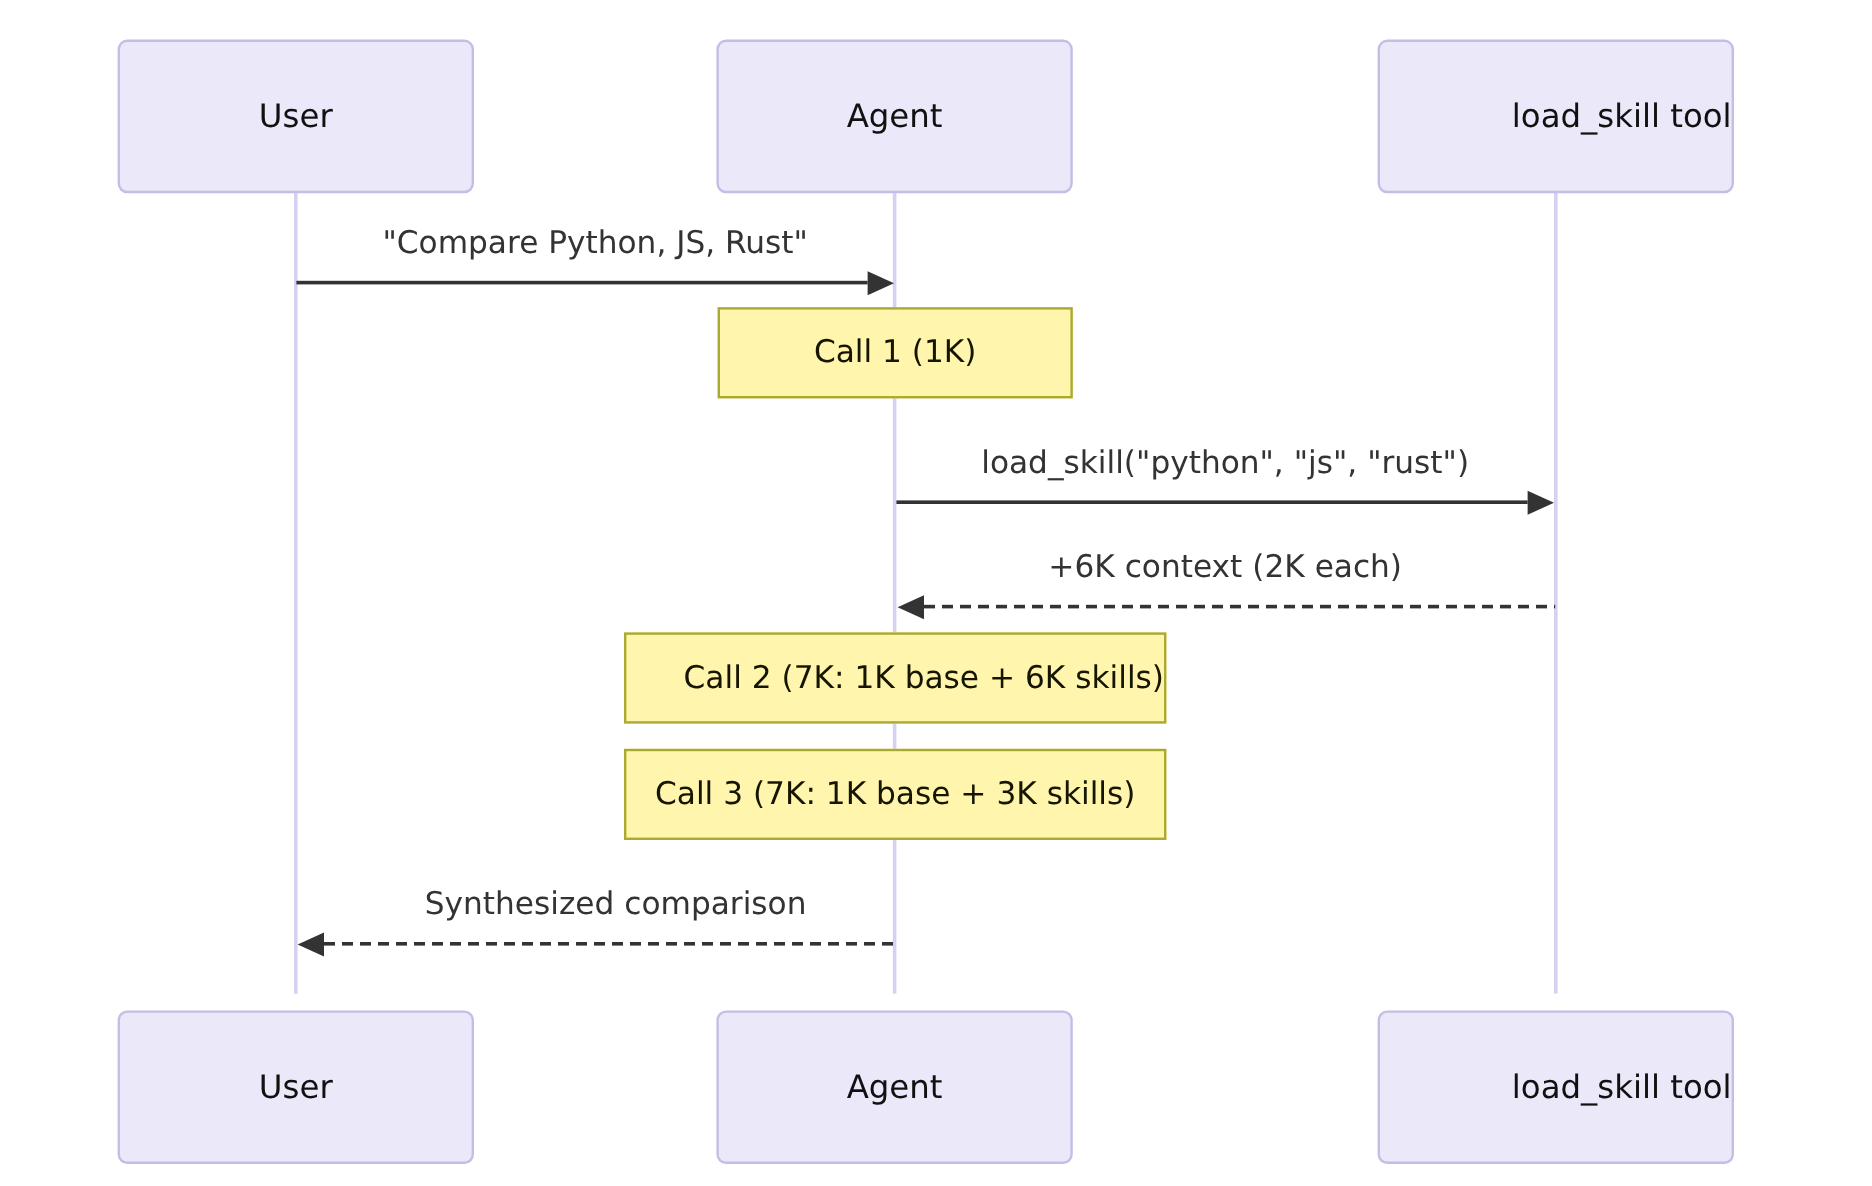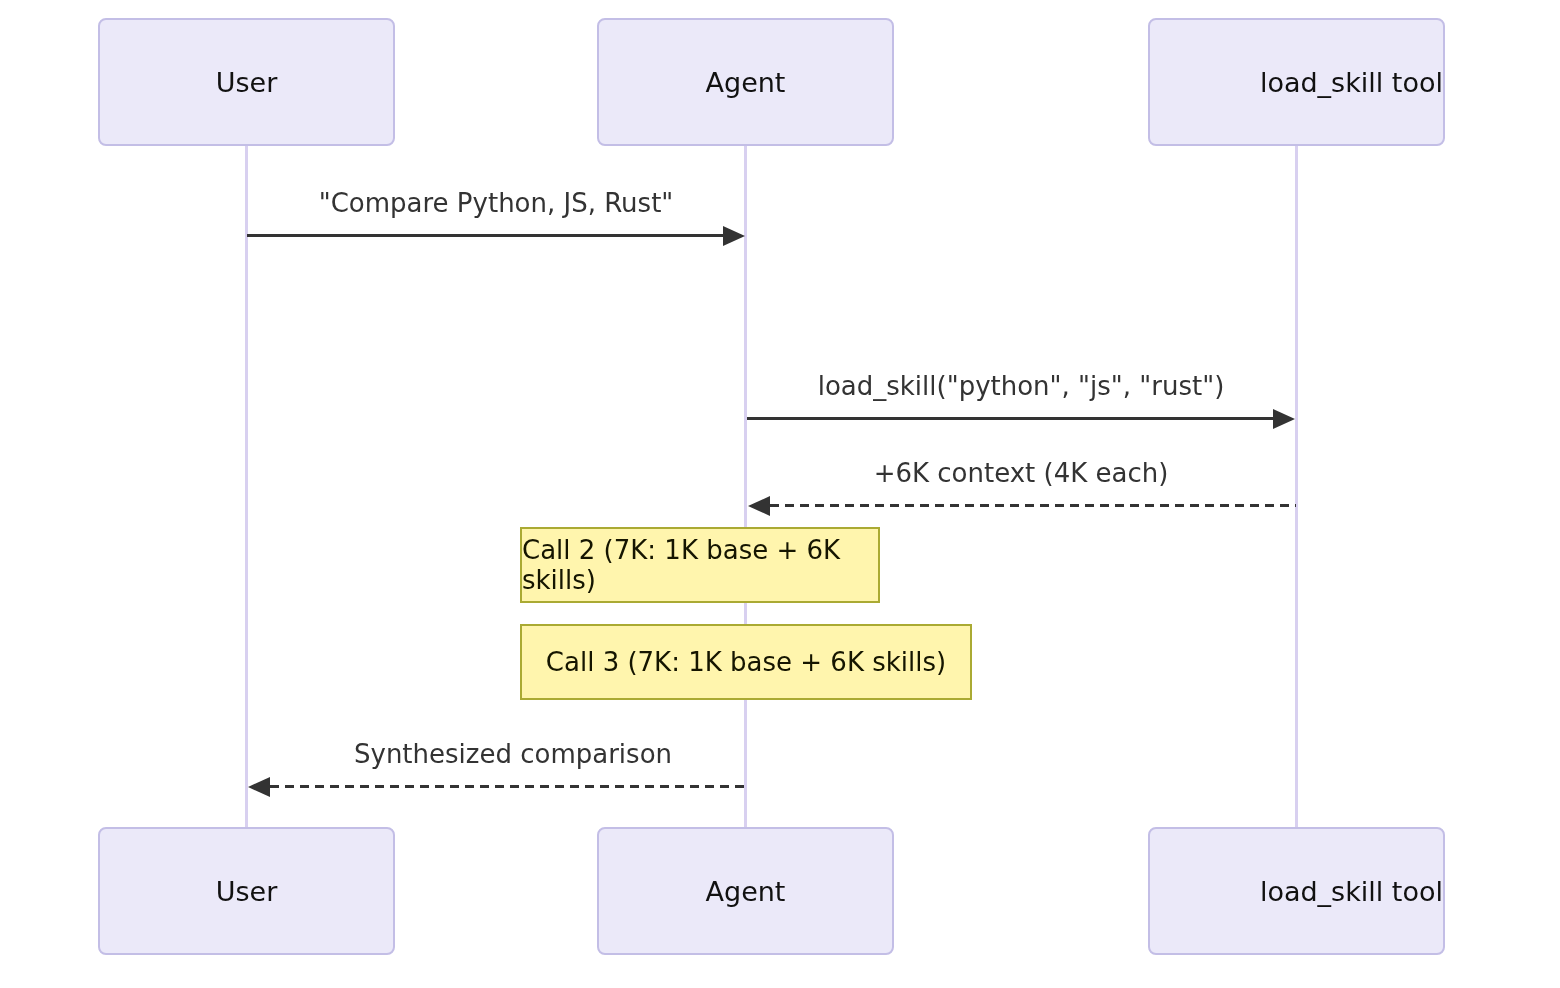--- a/index.html
+++ b/index.html
@@ -27,20 +27,21 @@
   }
   .actor{
     position:absolute;
     width:297px;height:128px;
     background:var(--actor-fill);
     border:2px solid var(--actor-border);
     border-radius:8px;
     display:flex;align-items:center;justify-content:center;
     font-size:27px;color:var(--actor-text);
     box-sizing:border-box;
+    margin-top:15px;
   }
   .actor.top{top:18px;}
   .actor.bottom{top:827px;}
   .actor.a-user{left:98px;}
   .actor.a-agent{left:597px;justify-content:center;}
   .actor.a-tool{left:1148px;justify-content:flex-end;}
 
   .msg-label{
     position:absolute;
     text-align:center;
@@ -63,21 +64,21 @@
 
   .note{
     position:absolute;
     background:var(--note-fill);
     border:2px solid var(--note-border);
     display:flex;align-items:center;justify-content:center;
     font-size:26px;color:#151500;
     box-sizing:border-box;
   }
   .note.n1{left:598px;top:256px;width:296px;height:76px;}
-  .note.n2{left:520px;top:527px;width:360px;height:76px;justify-content:flex-end;}
+  .note.n2{left:520px;top:527px;width:452px;height:76px;justify-content:flex-end;}
   .note.n3{left:520px;top:624px;width:452px;height:76px;}
 </style>
 </head>
 <body>
 
 <div class="diagram">
 
   <div class="lifeline" style="left:245px;"></div>
   <div class="lifeline" style="left:744px;"></div>
   <div class="lifeline" style="left:1295px;"></div>
@@ -89,34 +90,37 @@
     <span>Agent</span>
   </div>
   <div class="actor top a-tool">
     <span>load_skill tool</span>
   </div>
 
   <div class="msg-label" style="left:247px;width:498px;top:188px;">"Compare Python, JS, Rust"</div>
   <div class="msg-line" style="left:247px;width:476px;top:234px;"></div>
   <div class="arrowhead right" style="left:723px;top:226px;"></div>
 
+  <div class="note n1">
+    <span>Call 1 (1K)</span>
+  </div>
 
   <div class="msg-label" style="left:746px;width:550px;top:371px;">load_skill("python", "js", "rust")</div>
   <div class="msg-line" style="left:747px;width:526px;top:417px;"></div>
   <div class="arrowhead right" style="left:1273px;top:409px;"></div>
 
-  <div class="msg-label" style="left:746px;width:550px;top:458px;">+6K context (4K each)</div>
+  <div class="msg-label" style="left:746px;width:550px;top:458px;">+6K context (2K each)</div>
   <div class="msg-line dashed" style="left:770px;width:526px;top:504px;"></div>
   <div class="arrowhead left" style="left:748px;top:496px;"></div>
 
   <div class="note n2">
     <span>Call 2 (7K: 1K base + 6K skills)</span>
   </div>
   <div class="note n3">
-    <span>Call 3 (7K: 1K base + 6K skills)</span>
+    <span>Call 3 (7K: 1K base + 3K skills)</span>
   </div>
 
   <div class="msg-label" style="left:264px;width:498px;top:739px;">Synthesized comparison</div>
   <div class="msg-line dashed" style="left:270px;width:476px;top:785px;"></div>
   <div class="arrowhead left" style="left:248px;top:777px;"></div>
 
   <div class="actor bottom a-user">
     <span>User</span>
   </div>
   <div class="actor bottom a-agent">

